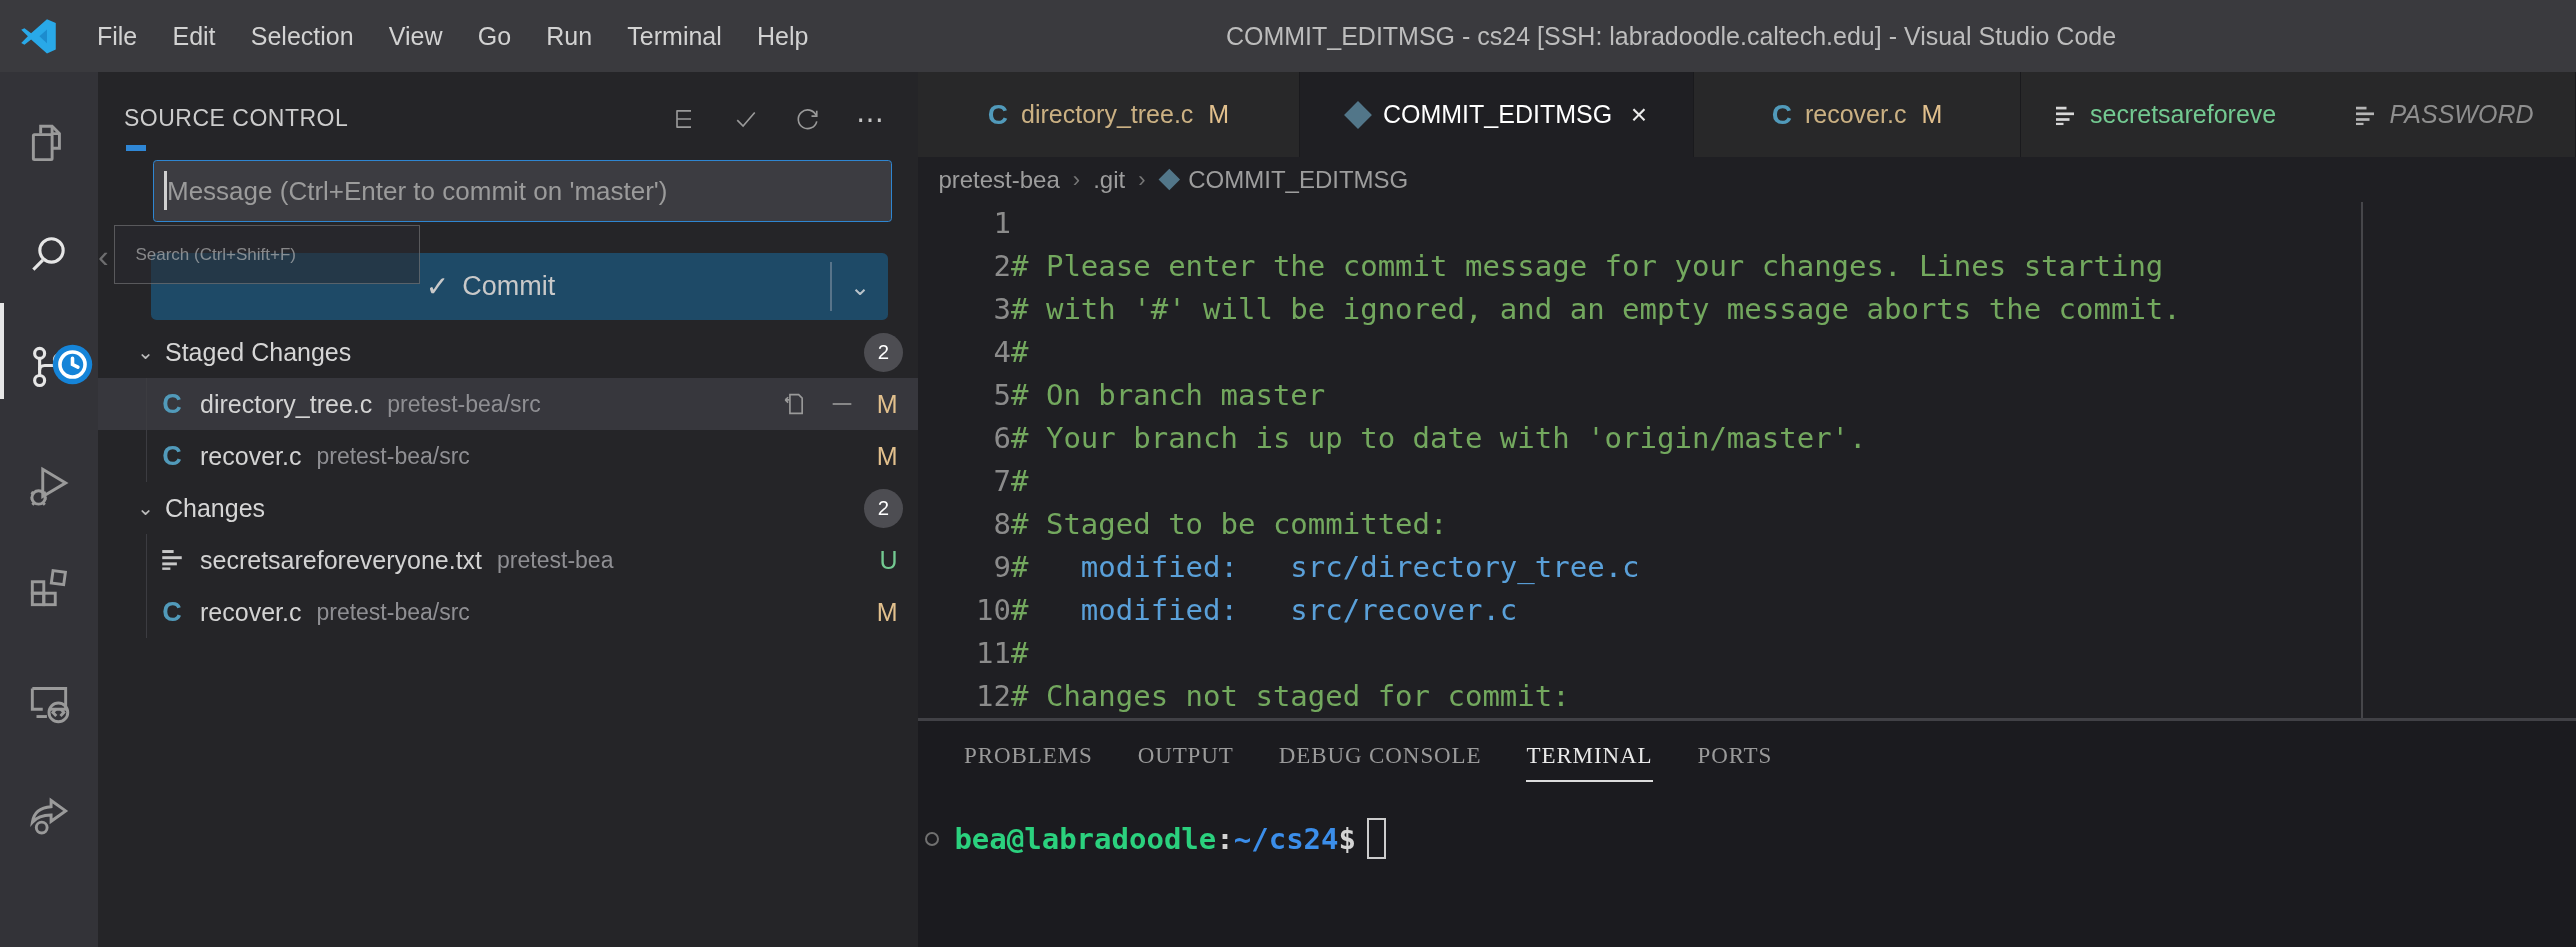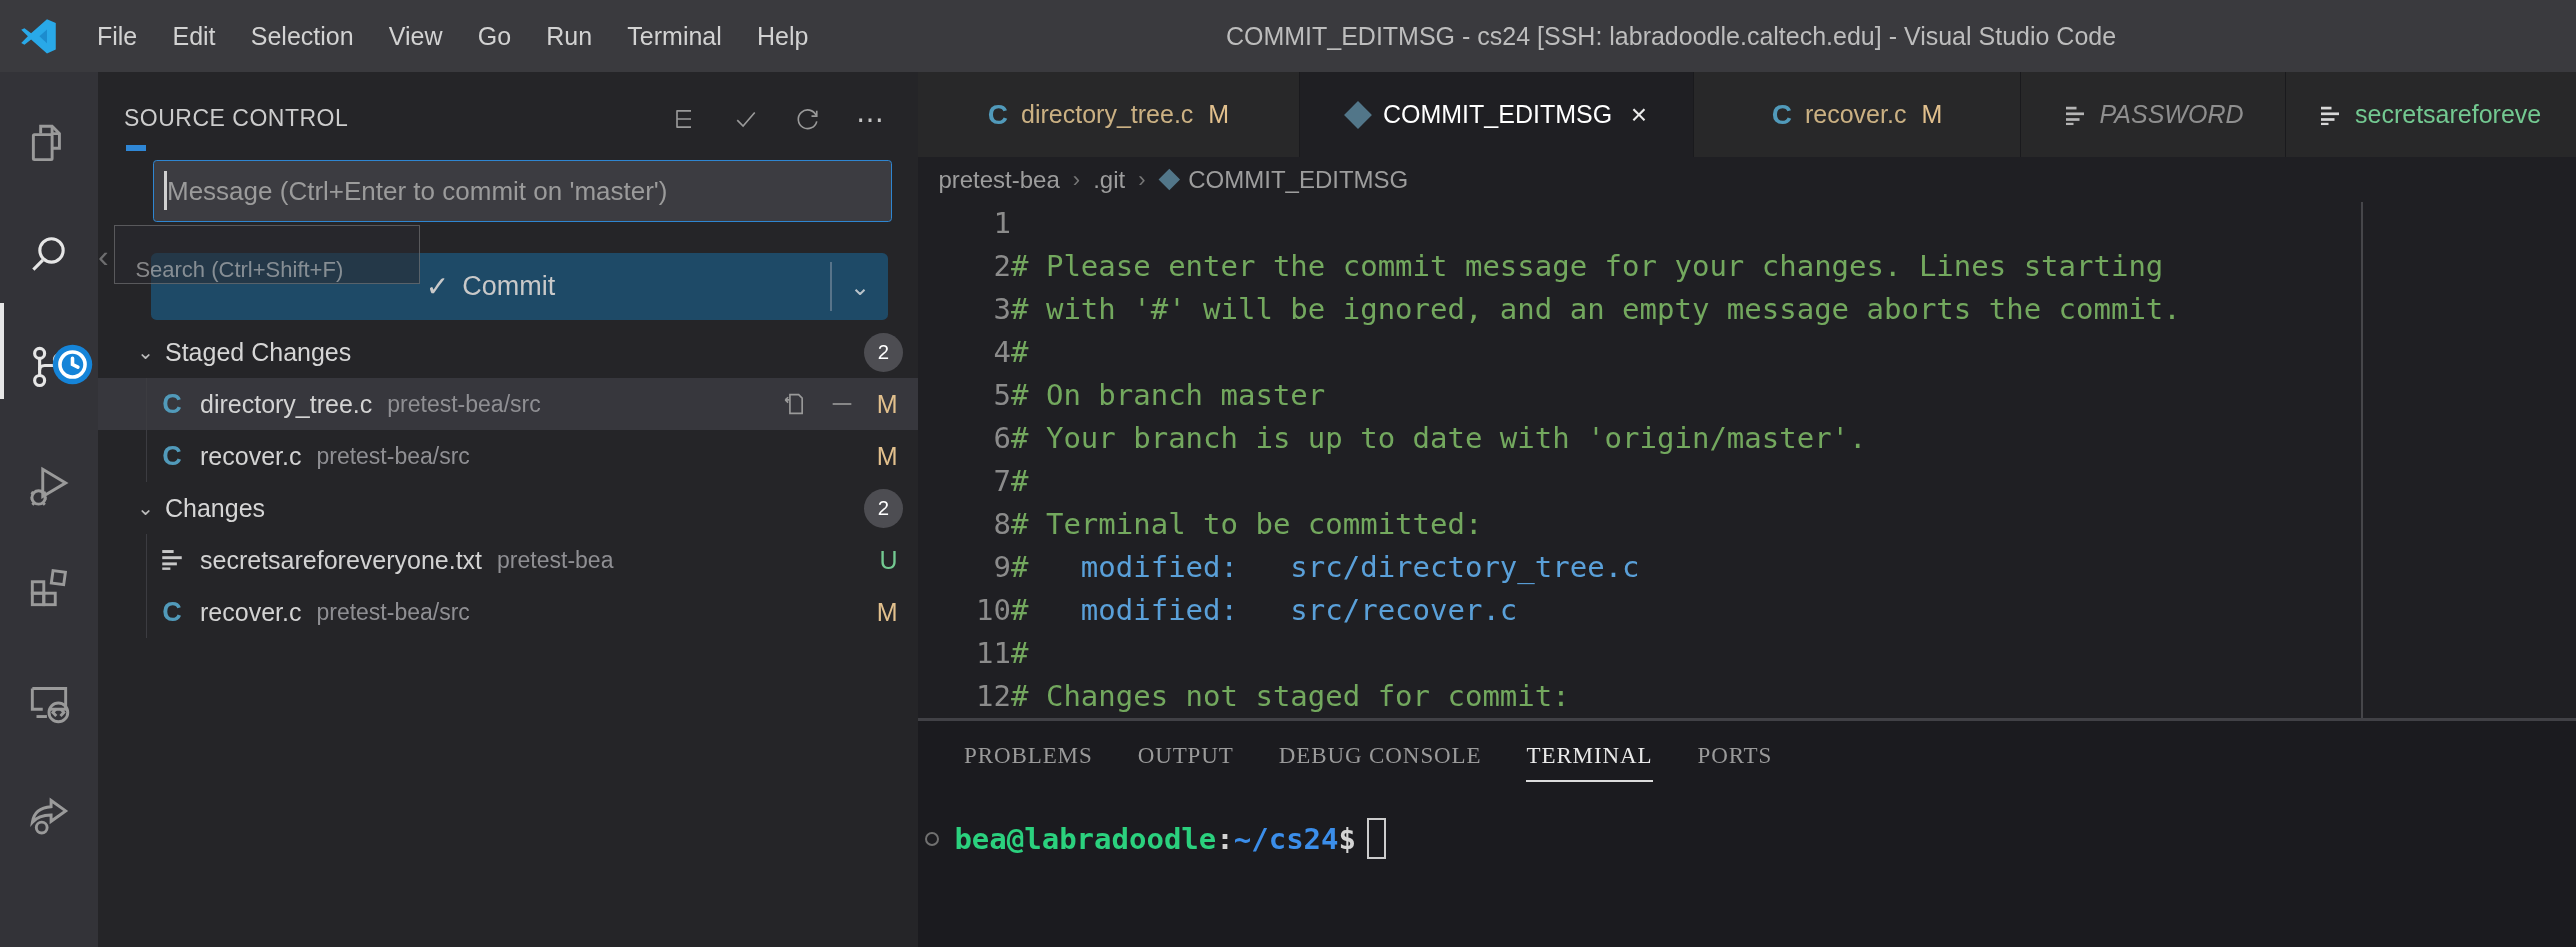--- a/index.html
+++ b/index.html
@@ -49,22 +49,22 @@
                 background:#1e4a67; border-radius:5.6px; display:flex; color:#c9c9c9; }
   .commit-main { flex:1; display:flex; align-items:center; justify-content:center;
                  gap:13px; font-size:27px; }
   .commit-check { font-size:28px; color:#c9c9c9; }
   .commit-divider { width:1.9px; background:#5b7popup; background:#58748a; margin:9.3px 0; }
   .commit-drop { width:56px; display:flex; align-items:center; justify-content:center;
                  color:#b9c3ca; font-size:24px; }
 
   .tooltip-ghost { position:absolute; left:16px; top:153px; width:306px; height:59px;
                    background:rgba(42,42,48,0.55); border:0.9px solid rgba(140,140,140,0.5);
-                   display:flex; align-items:flex-end; padding-left:20.4px;
-                   color:rgba(195,195,195,0.62); font-size:22px; z-index:5; }
+                   display:flex; align-items:center; padding-left:20.4px;
+                   color:rgba(195,195,195,0.62); font-size:17px; z-index:5; }
   .tooltip-arrow { position:absolute; left:0px; top:166px; color:rgba(170,170,170,0.55);
                    font-size:32px; z-index:5; }
 
   .scm-tree { position:absolute; left:0; top:254px; width:100%; }
   .tree-row { position:relative; height:52px; display:flex; align-items:center; width:100%; }
   .tree-row.selected { background:#37373d; }
   .tree-row.file::before { content:''; position:absolute; left:48px; top:0; bottom:0;
                            width:0.9px; background:#3c3c41; }
   .sec-chevron { margin-left:39px; color:#bcbcbc; font-size:20.4px; width:28px; flex:none; }
   .sec-label { color:#d6d6d6; font-size:25px; }
@@ -356,42 +356,42 @@
               <span class="diamond"></span>
             </span>
           <span class="tab-label lbl-active">COMMIT_EDITMSG</span>
           <span class="tab-close">×</span>
         </div>
         <div class="tab t3">
           <span class="ticon c-icon" style="font-size:28px">C</span>
           <span class="tab-label lbl-mod">recover.c</span>
           <span class="tab-suffix">M</span>
         </div>
+        <div class="tab t5">
+          <span class="ticon">
+            <svg width="24" height="24" viewBox="0 0 16 16">
+              <rect x="2" y="2.5" width="7" height="1.8" fill="#d8d8d8"></rect>
+              <rect x="2" y="6.3" width="12" height="1.8" fill="#d8d8d8"></rect>
+              <rect x="2" y="10.1" width="9" height="1.8" fill="#d8d8d8"></rect>
+              <rect x="2" y="13.2" width="5" height="1.5" fill="#d8d8d8"></rect>
+            </svg>
+          </span>
+          <span class="tab-label lbl-untracked">secretsareforeve</span>
+        </div>
         <div class="tab t4">
           <span class="ticon">
             <svg width="24" height="24" viewBox="0 0 16 16">
               <rect x="2" y="2.5" width="7" height="1.8" fill="#b5b5b5"></rect>
               <rect x="2" y="6.3" width="12" height="1.8" fill="#b5b5b5"></rect>
               <rect x="2" y="10.1" width="9" height="1.8" fill="#b5b5b5"></rect>
               <rect x="2" y="13.2" width="5" height="1.5" fill="#b5b5b5"></rect>
             </svg>
           </span>
           <span class="tab-label lbl-ignored">PASSWORD</span>
         </div>
-        <div class="tab t5">
-          <span class="ticon">
-            <svg width="24" height="24" viewBox="0 0 16 16">
-              <rect x="2" y="2.5" width="7" height="1.8" fill="#d8d8d8"></rect>
-              <rect x="2" y="6.3" width="12" height="1.8" fill="#d8d8d8"></rect>
-              <rect x="2" y="10.1" width="9" height="1.8" fill="#d8d8d8"></rect>
-              <rect x="2" y="13.2" width="5" height="1.5" fill="#d8d8d8"></rect>
-            </svg>
-          </span>
-          <span class="tab-label lbl-untracked">secretsareforeve</span>
-        </div>
       </div>
 
       <div class="breadcrumbs">
         <span>pretest-bea</span>
         <span class="bc-sep">›</span>
         <span>.git</span>
         <span class="bc-sep">›</span>
         <span class="bc-diamond"></span>
         <span>COMMIT_EDITMSG</span>
       </div>
@@ -421,21 +421,21 @@
         <div class="eline">
             <span class="ln">6</span>
             <span class="code green"># Your branch is up to date with 'origin/master'.</span>
           </div>
         <div class="eline">
             <span class="ln">7</span>
             <span class="code green">#</span>
           </div>
         <div class="eline">
             <span class="ln">8</span>
-            <span class="code green"># Terminal to be committed:</span>
+            <span class="code green"># Staged to be committed:</span>
           </div>
         <div class="eline">
             <span class="ln">9</span>
             <span class="code green">#   </span>
             <span class="code blue" style="margin-left:0">modified:   src/directory_tree.c</span>
           </div>
         <div class="eline">
             <span class="ln">10</span>
             <span class="code green">#   </span>
             <span class="code blue" style="margin-left:0">modified:   src/recover.c</span>

